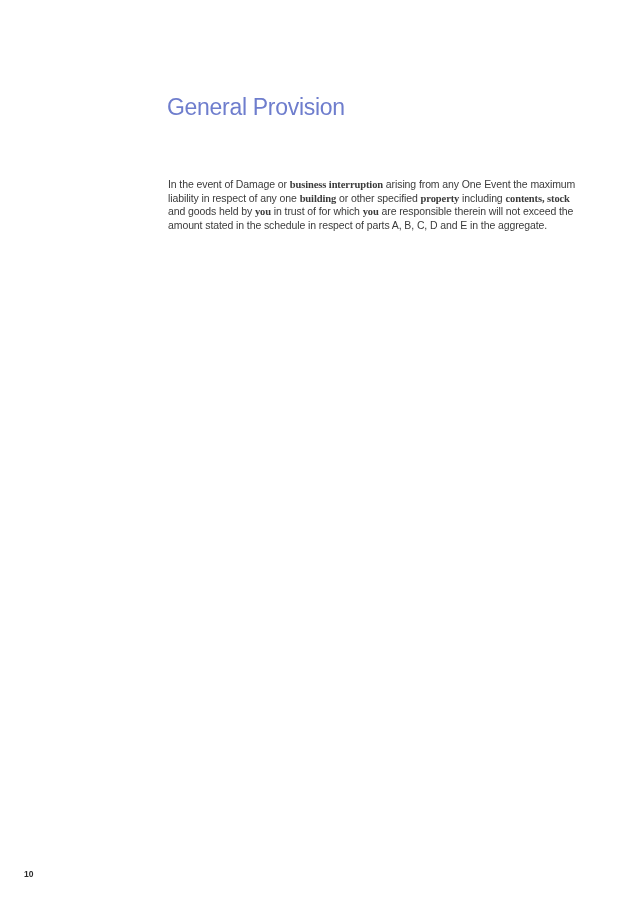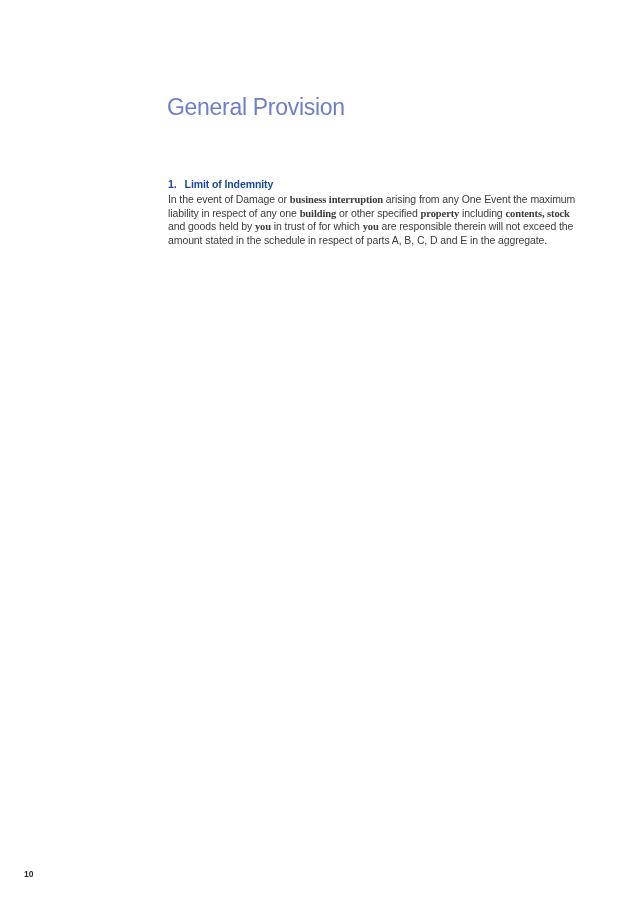--- a/index.html
+++ b/index.html
@@ -65,21 +65,18 @@
   }
 </style>
 </head>
 <body>
 
 <div class="page">
 
   <h1 class="doc-title">General Provision</h1>
 
   <section class="content">
-    <div class="section-heading">
-      <span class="sec-num">1.</span><span class="sec-title">Limit of Indemnity</span>
-    </div>
     <p class="body-text"><span>In the event of Damage or </span><span class="b">business interruption</span><span> arising from any One Event the maximum liability in respect of any one </span><span class="b">building</span><span> or other specified </span><span class="b">property</span><span> including </span><span class="b">contents, stock</span><span> and goods held by </span><span class="b">you</span><span> in trust of for which </span><span class="b">you</span><span> are responsible therein will not exceed the amount stated in the schedule in respect of parts A, B, C, D and E in the aggregate.</span></p>
   </section>
 
   <div class="page-number">10</div>
 
 </div>
 
 </body></html>

